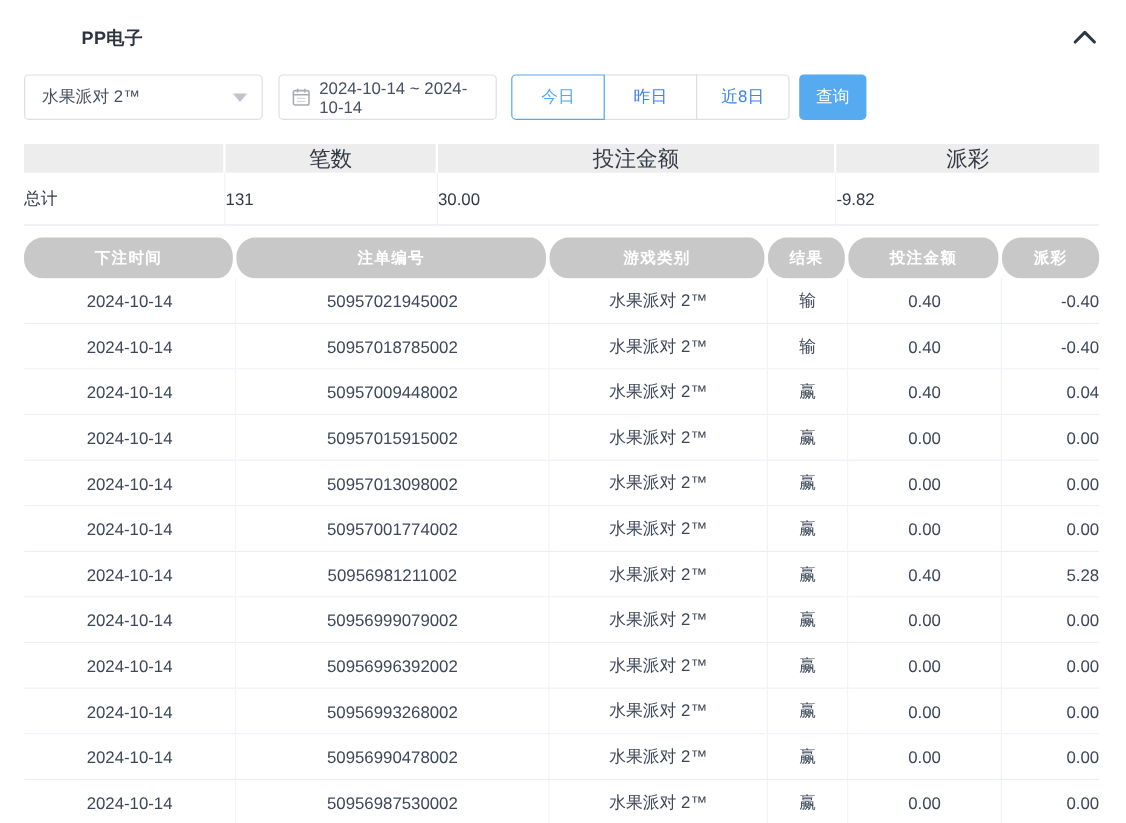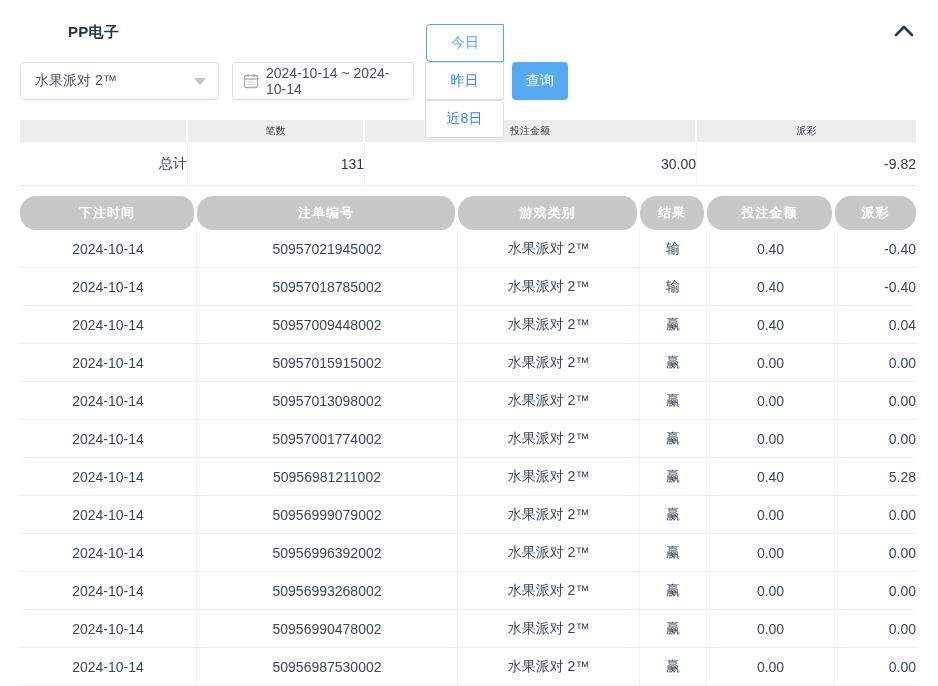--- a/index.html
+++ b/index.html
@@ -15,38 +15,38 @@
   
   .controls { margin-top:20px; display:flex; align-items:center; height:38px; }
   .select-box { width:199px; height:38px; border:1px solid #dcdfe6; border-radius:4px;
     display:flex; align-items:center; justify-content:space-between; padding:0 12px 0 14px;
     font-size:14px; color:#46505f; cursor:pointer; background:#fff; }
   .caret-down { width:0; height:0; border-left:6px solid transparent; border-right:6px solid transparent;
     border-top:7px solid #c0c4cc; }
   .date-box { width:182px; height:38px; border:1px solid #dcdfe6; border-radius:4px; margin-left:13px;
     display:flex; align-items:center; padding:0 10px; font-size:14px; color:#46505f; cursor:pointer; background:#fff; }
   .date-box .cal { margin-right:7px; display:flex; align-items:center; }
-  .radio-group { display:flex; margin-left:12px;flex-direction:column; }
+  .radio-group { display:flex; margin-left:12px; }
   .radio-btn { height:38px; min-width:78px; padding:0 20px; background:#fff;
     border:1px solid #dcdfe6; margin-left:-1px; font-size:14px; color:#3b82f6;
     display:flex; align-items:center; justify-content:center; cursor:pointer; position:relative; }
   .radio-btn:first-child { border-radius:4px 0 0 4px; margin-left:0; }
   .radio-btn:last-child { border-radius:0 4px 4px 0; }
   .radio-btn.active { border-color:#53a8f0; color:#53a8f0; z-index:2; }
   .query-btn { height:38px; width:56px; margin-left:8px; background:#55aaf0; color:#ffffff;
     border:none; border-radius:4px; font-size:14px; cursor:pointer;
     display:flex; align-items:center; justify-content:center; font-family:Liberation Sans, sans-serif; }
 
   
   table { border-collapse:separate; border-spacing:0; table-layout:fixed; width:896px; }
   .summary { margin-top:20px; }
-  .summary th { height:22px; background:#ededed; font-size:10px; font-weight:normal; color:#323a47;
+  .summary th { height:22px; background:#ededed; font-size:18px; font-weight:normal; color:#323a47;
     text-align:center; border-right:2px solid #ffffff; }
   .summary th:last-child { border-right:none; }
-  .summary td { height:44px; background:#ffffff; font-size:14px; color:#323a47; text-align:right;
+  .summary td { height:44px; background:#ffffff; font-size:14px; color:#323a47; text-align:left;
     border-bottom:1px solid #e6e9f0; border-right:1px solid #eef0f5; }
   .summary td:last-child { border-right:none; }
 
   
   .main-table { margin-top:10px; }
   .main-table th { height:34px; background:#c8c8c8; color:#ffffff; font-size:13px; font-weight:bold;
     text-align:center; border-right:3px solid #ffffff; letter-spacing:1px;border-radius:16px; }
   .main-table th:last-child { border-right:none; }
   .main-table td { height:38px; background:#ffffff; font-size:14px; color:#3c4858; text-align:center;
     border-bottom:1px solid #ebeef5; border-right:1px solid #f0f2f7; }

